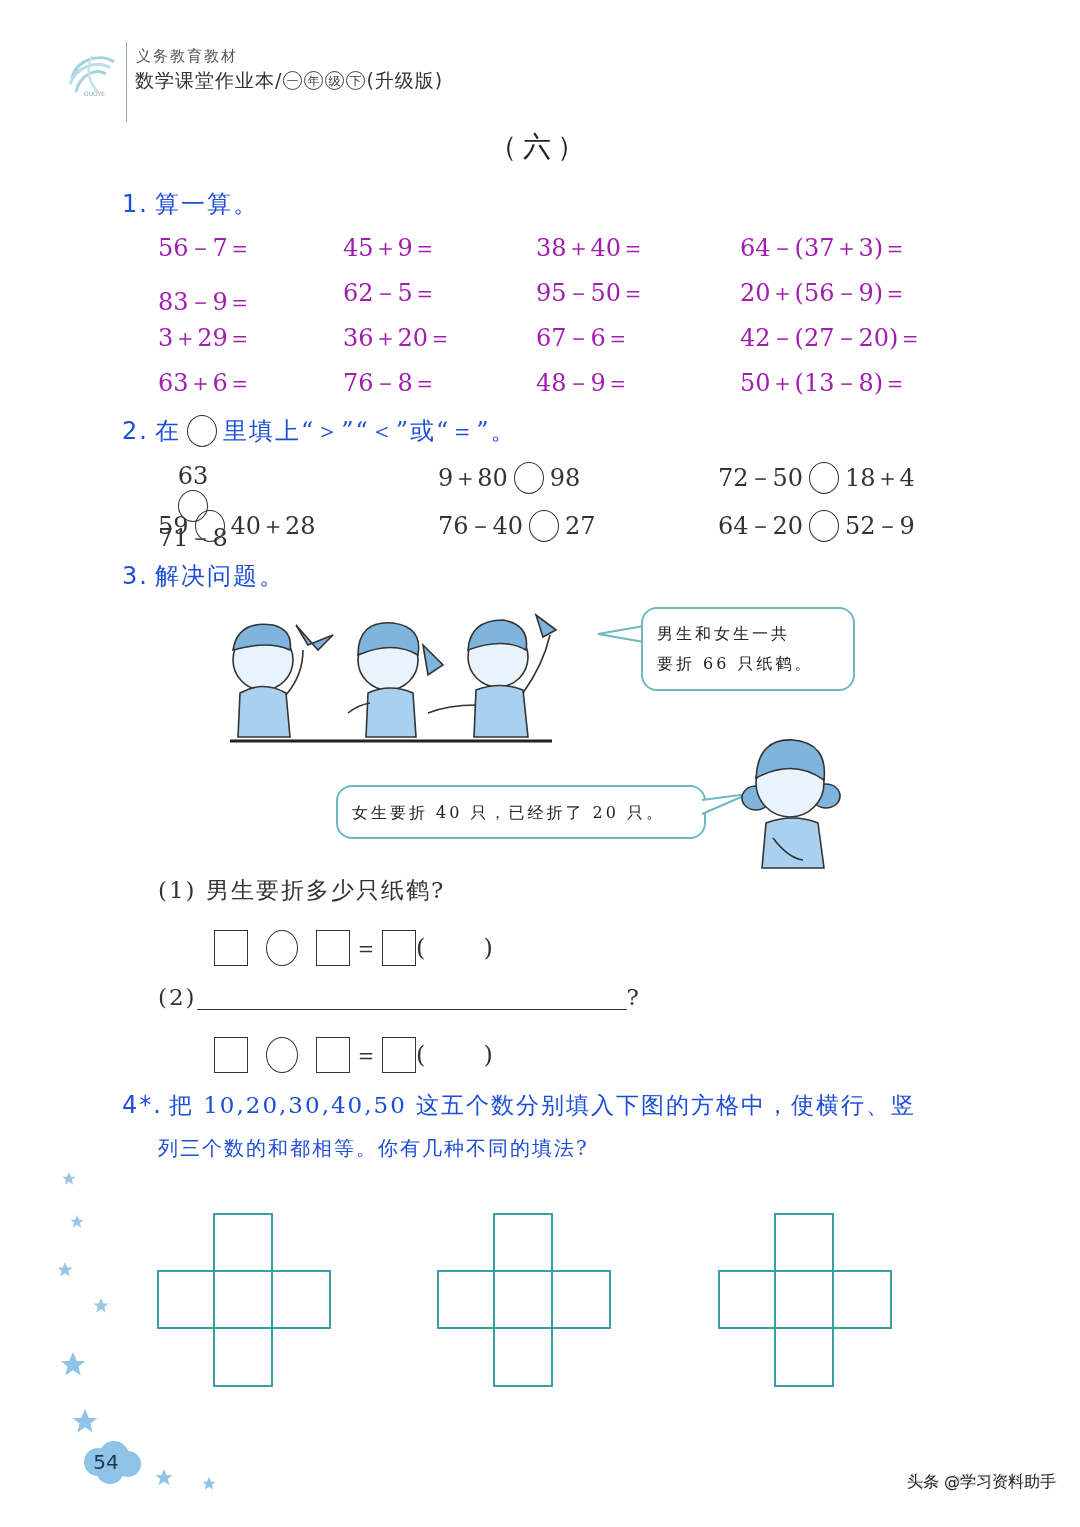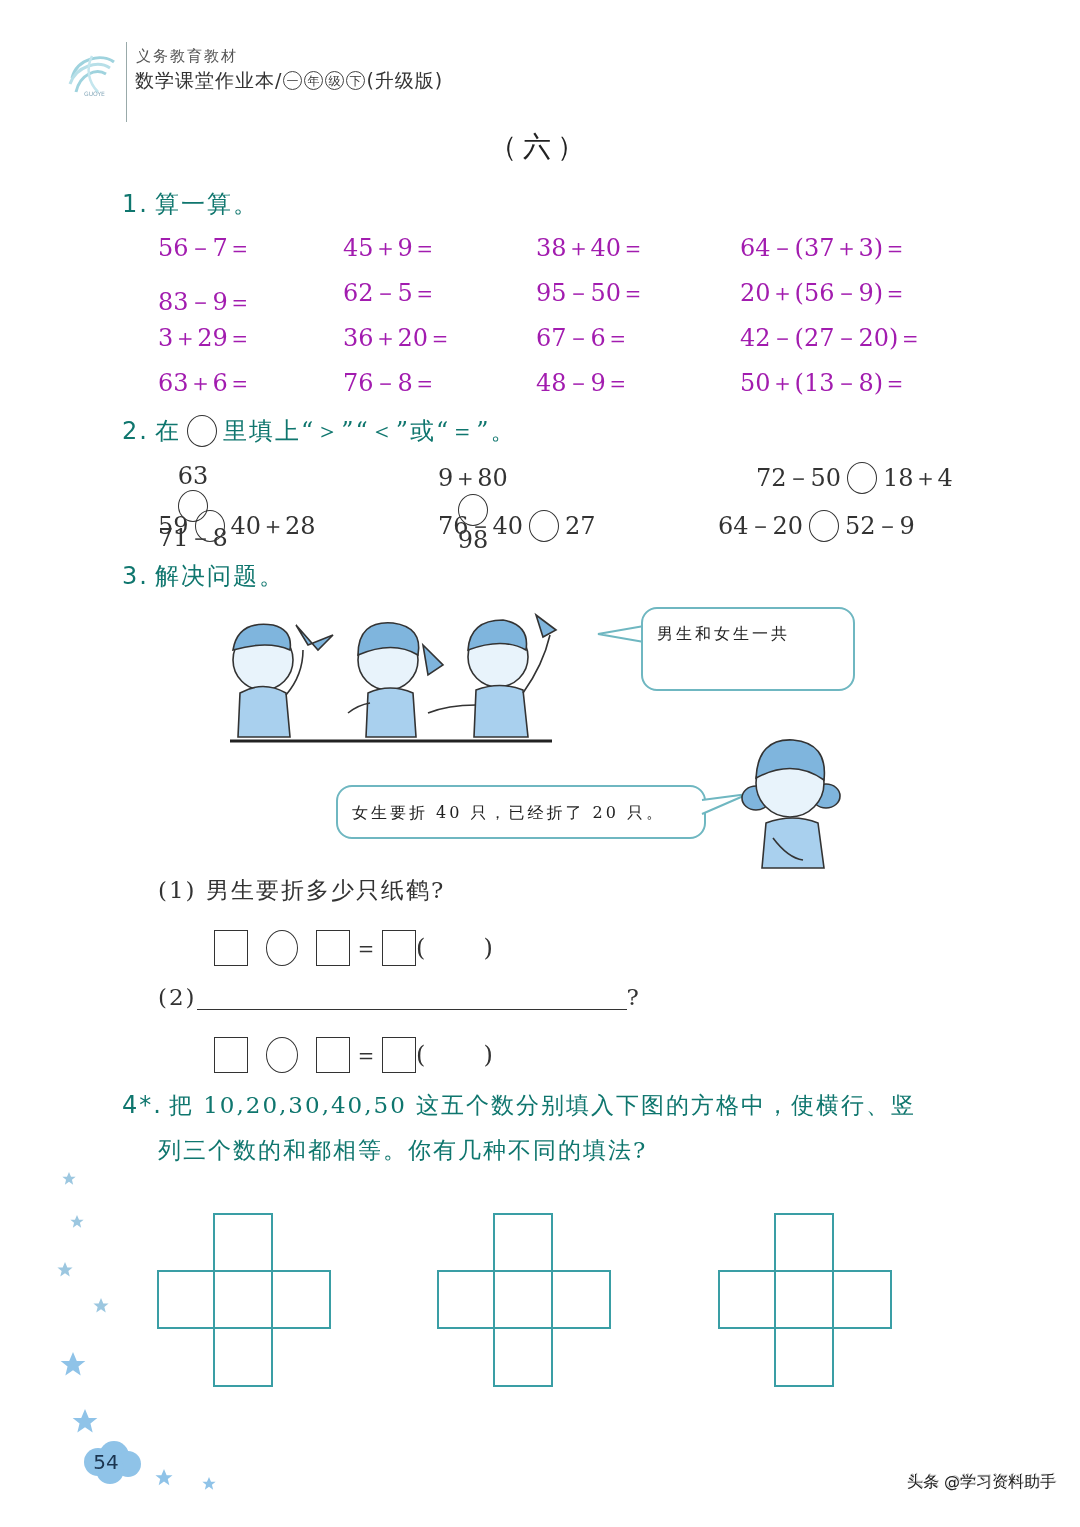--- a/index.html
+++ b/index.html
@@ -8,21 +8,21 @@
       background:#ffffff; color:#222;
       font-family: "DejaVu Serif", "Liberation Serif", serif;
     }
     .abs { position:absolute; }
     .logo { left:62px; top:48px; width:58px; height:52px; }
     .hdr-rule { left:126px; top:42px; width:1px; height:80px; background:#9aa; }
     .hdr-small { left:136px; top:47px; font-size:15px; color:#555; letter-spacing:2px; }
     .hdr-main { left:135px; top:68px; font-size:19px; color:#333; font-family:"DejaVu Sans", sans-serif; letter-spacing:1px; }
     .hdr-main .c { display:inline-block; width:19px; height:19px; border:1.5px solid #444; border-radius:50%; font-size:12px; line-height:19px; text-align:center; margin:0 1px; vertical-align:2px; box-sizing:border-box; }
     .title { left:0; width:1080px; top:128px; text-align:center; font-size:28px; font-family:"DejaVu Sans", sans-serif; color:#222; letter-spacing:6px; }
-    .qhead { font-size:24px; color:#0f766e; letter-spacing:2px; }
+    .qhead { font-size:24px; color:#1d4ed8; letter-spacing:2px; }
     .qnum { font-family:"DejaVu Sans", sans-serif; font-size:24px; margin-right:6px; }
     .calc { font-size:24px; color:#a21caf; white-space:nowrap; }
     .cmp { font-size:24px; color:#333; white-space:nowrap; display:flex; align-items:center; }
     .circ { display:inline-block; width:30px; height:32px; border:1.6px solid #333; border-radius:50%; margin:0 6px; box-sizing:border-box; }
     .bubble { border:2px solid #6fb7c1; border-radius:16px; background:#fff; font-size:16px; color:#222; letter-spacing:3px; box-sizing:border-box; }
     .sub { font-size:23px; color:#333; letter-spacing:2px; white-space:nowrap; }
     .sq { display:inline-block; width:34px; height:36px; border:1.8px solid #333; box-sizing:border-box; }
     .oc { display:inline-block; width:32px; height:36px; border:1.6px solid #333; border-radius:50%; box-sizing:border-box; }
     .eqrow { display:flex; align-items:center; gap:0; font-size:24px; color:#333; }
     .grid-line { stroke:#3a9ea5; stroke-width:2; fill:none; }
@@ -76,26 +76,26 @@
   <span class="qnum">2.</span>
   <span>在</span>
   <span class="circ"></span>
   <span>里填上“＞”“＜”或“＝”。</span>
 </div>
 <div class="abs cmp" style="left:158px;top:462px;flex-direction:column;">
     <span>63</span>
     <span class="circ"></span>
     <span>71－8</span>
   </div>
-<div class="abs cmp" style="left:438px;top:462px;flex-direction:column;">
+<div class="abs cmp" style="left:438px;top:462px;">
     <span>9＋80</span>
     <span class="circ"></span>
     <span>98</span>
   </div>
-<div class="abs cmp" style="left:718px;top:462px;margin-left:38px;">
+<div class="abs cmp" style="left:718px;top:462px;">
     <span>72－50</span>
     <span class="circ"></span>
     <span>18＋4</span>
   </div>
 <div class="abs cmp" style="left:158px;top:510px;">
     <span>59</span>
     <span class="circ"></span>
     <span>40＋28</span>
   </div>
 <div class="abs cmp" style="left:438px;top:510px;">
@@ -136,20 +136,21 @@
     <path d="M210 108 Q 230 100 258 100" fill="none"></path>
   </g>
   <line x1="12" y1="136" x2="334" y2="136" stroke="#222" stroke-width="3"></line>
 </svg>
 
 <svg class="abs" style="left:596px;top:620px;" width="50" height="30">
   <path d="M48 6 L 2 14 L 48 22" fill="#fff" stroke="#6fb7c1" stroke-width="2"></path>
 </svg>
 <div class="abs bubble" style="left:641px;top:607px;width:214px;height:84px;padding:10px 14px;line-height:30px;">
   <div>男生和女生一共</div>
+  <div>要折 66 只纸鹤。</div>
 </div>
 
 <div class="abs bubble" style="left:336px;top:785px;width:370px;height:54px;padding:0 14px;line-height:52px;white-space:nowrap;">女生要折 40 只，已经折了 20 只。</div>
 <svg class="abs" style="left:700px;top:790px;" width="50" height="30">
   <path d="M2 10 L 48 4 L 2 24" fill="#fff" stroke="#6fb7c1" stroke-width="2"></path>
 </svg>
 
 <svg class="abs" style="left:738px;top:728px;" width="105" height="145" viewBox="0 0 105 145">
   <g stroke="#333" stroke-width="1.6">
     <ellipse cx="18" cy="70" rx="14" ry="12" fill="#7fb5dd"></ellipse>
@@ -186,21 +187,21 @@
   <span class="sq" style="margin-left:18px;"></span>
   <span style="margin:0 4px;">＝</span>
   <span class="sq"></span>
   <span>(</span>
   <span style="margin-left:58px;">)</span>
 </div>
 
 <div class="abs qhead" style="left:122px;top:1090px;font-size:23px;white-space:nowrap;">
   <span class="qnum">4*.</span><span>把 10,20,30,40,50 这五个数分别填入下图的方格中，使横行、竖</span>
 </div>
-<div class="abs qhead" style="left:158px;top:1135px;font-size:23px;white-space:nowrap;">列三个数的和都相等。你有几种不同的填法?</div>
+<div class="abs qhead" style="left:158px;top:1135px;font-size:20px;white-space:nowrap;">列三个数的和都相等。你有几种不同的填法?</div>
 
 <svg class="abs" style="left:156px;top:1212px;" width="176" height="176" viewBox="0 0 176 176">
   <rect class="grid-line" x="58" y="2" width="58" height="172"></rect>
   <rect class="grid-line" x="2" y="59" width="172" height="57"></rect>
 </svg>
 <svg class="abs" style="left:436px;top:1212px;" width="176" height="176" viewBox="0 0 176 176">
   <rect class="grid-line" x="58" y="2" width="58" height="172"></rect>
   <rect class="grid-line" x="2" y="59" width="172" height="57"></rect>
 </svg>
 <svg class="abs" style="left:717px;top:1212px;" width="176" height="176" viewBox="0 0 176 176">

